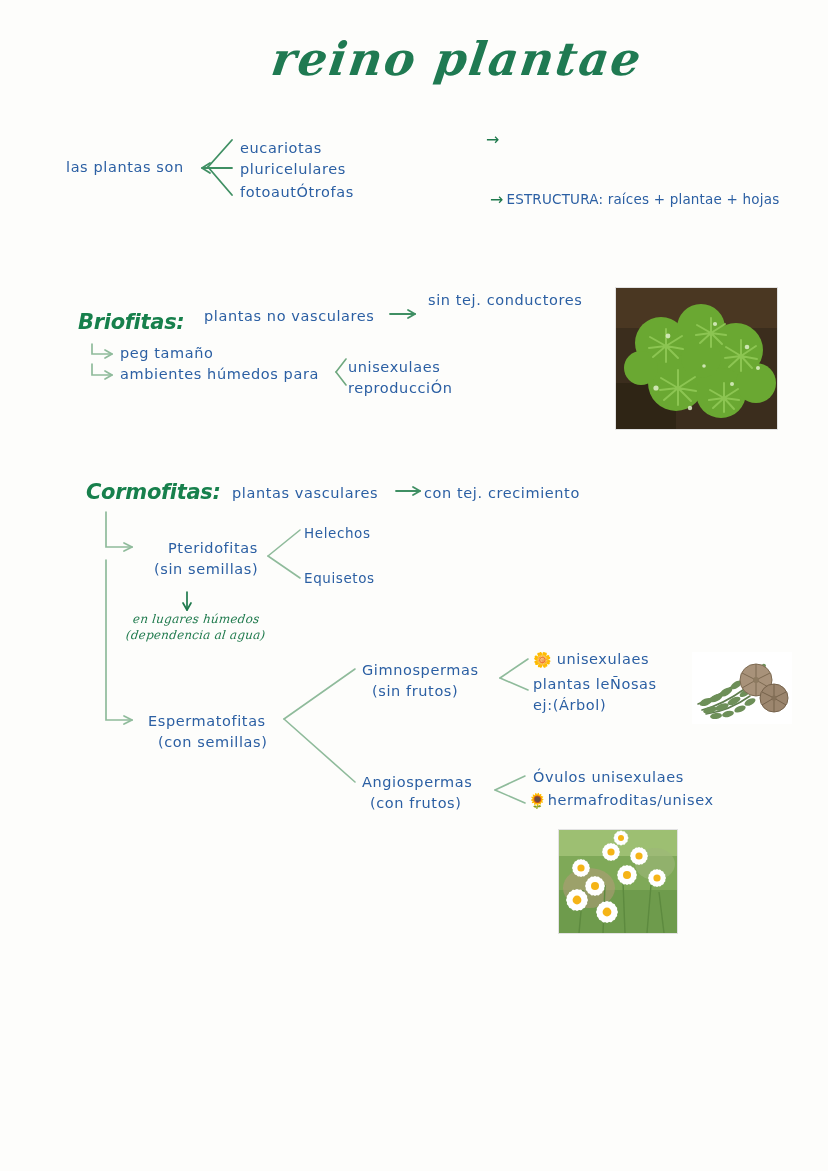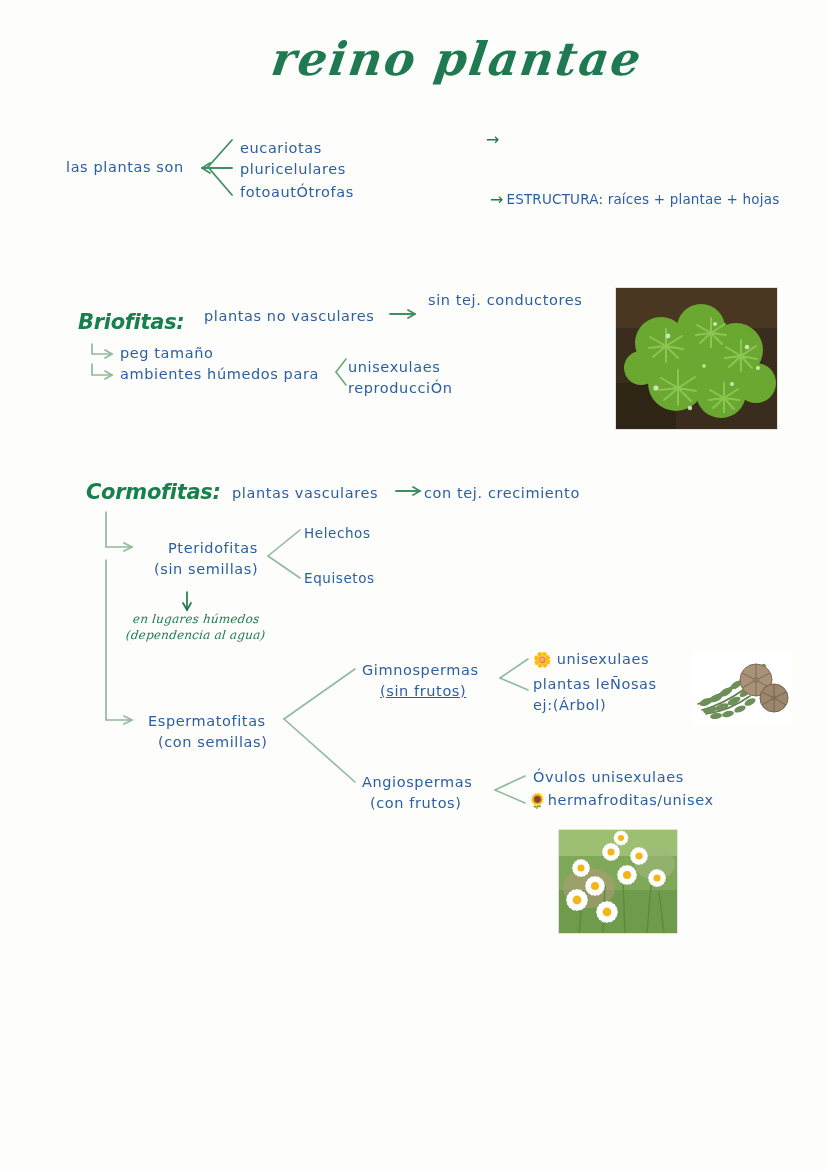--- a/index.html
+++ b/index.html
@@ -201,21 +201,21 @@
   <div class="abs t sm" style="left:304px;top:524px;">Helechos</div>
   <div class="abs t sm" style="left:304px;top:569px;">Equisetos</div>
 
   <div class="abs hand" style="left:133px;top:611px;">en lugares húmedos</div>
   <div class="abs hand" style="left:126px;top:627px;">(dependencia al agua)</div>
 
   <div class="abs t" style="left:148px;top:712px;">Espermatofitas</div>
   <div class="abs t" style="left:158px;top:733px;">(con semillas)</div>
 
   <div class="abs t" style="left:362px;top:661px;">Gimnospermas</div>
-  <div class="abs t" style="left:380px;top:682px;text-decoration:underline;">(sin frutos)</div>
+  <div class="abs t" style="left:372px;top:682px;">(sin frutos)</div>
 
   <div class="abs" style="left:533px;top:650px;display:flex;align-items:center;">
     <span class="emoji" style="margin-right:5px;">🌼</span>
     <span class="t">unisexulaes</span>
   </div>
   <div class="abs t" style="left:533px;top:675px;">plantas leÑosas</div>
   <div class="abs t" style="left:533px;top:696px;">ej:(Árbol)</div>
 
   <div class="photo" style="left:692px;top:652px;width:100px;height:72px;border:none;">
     <svg width="100" height="72" viewBox="0 0 100 72">

